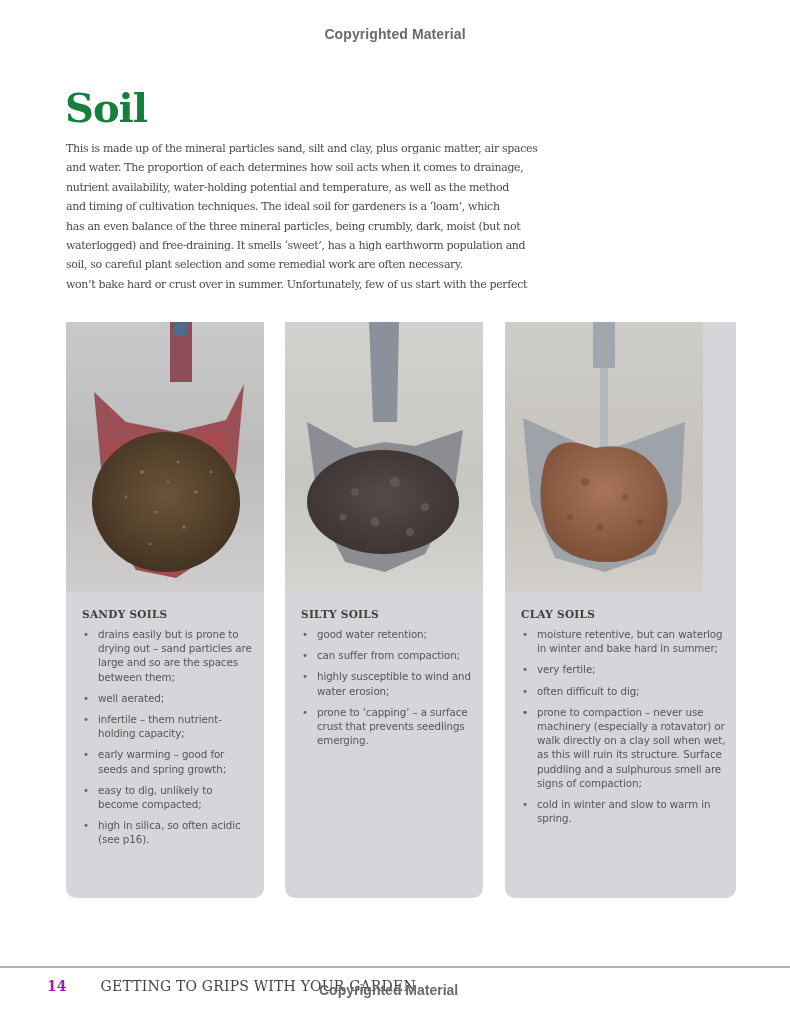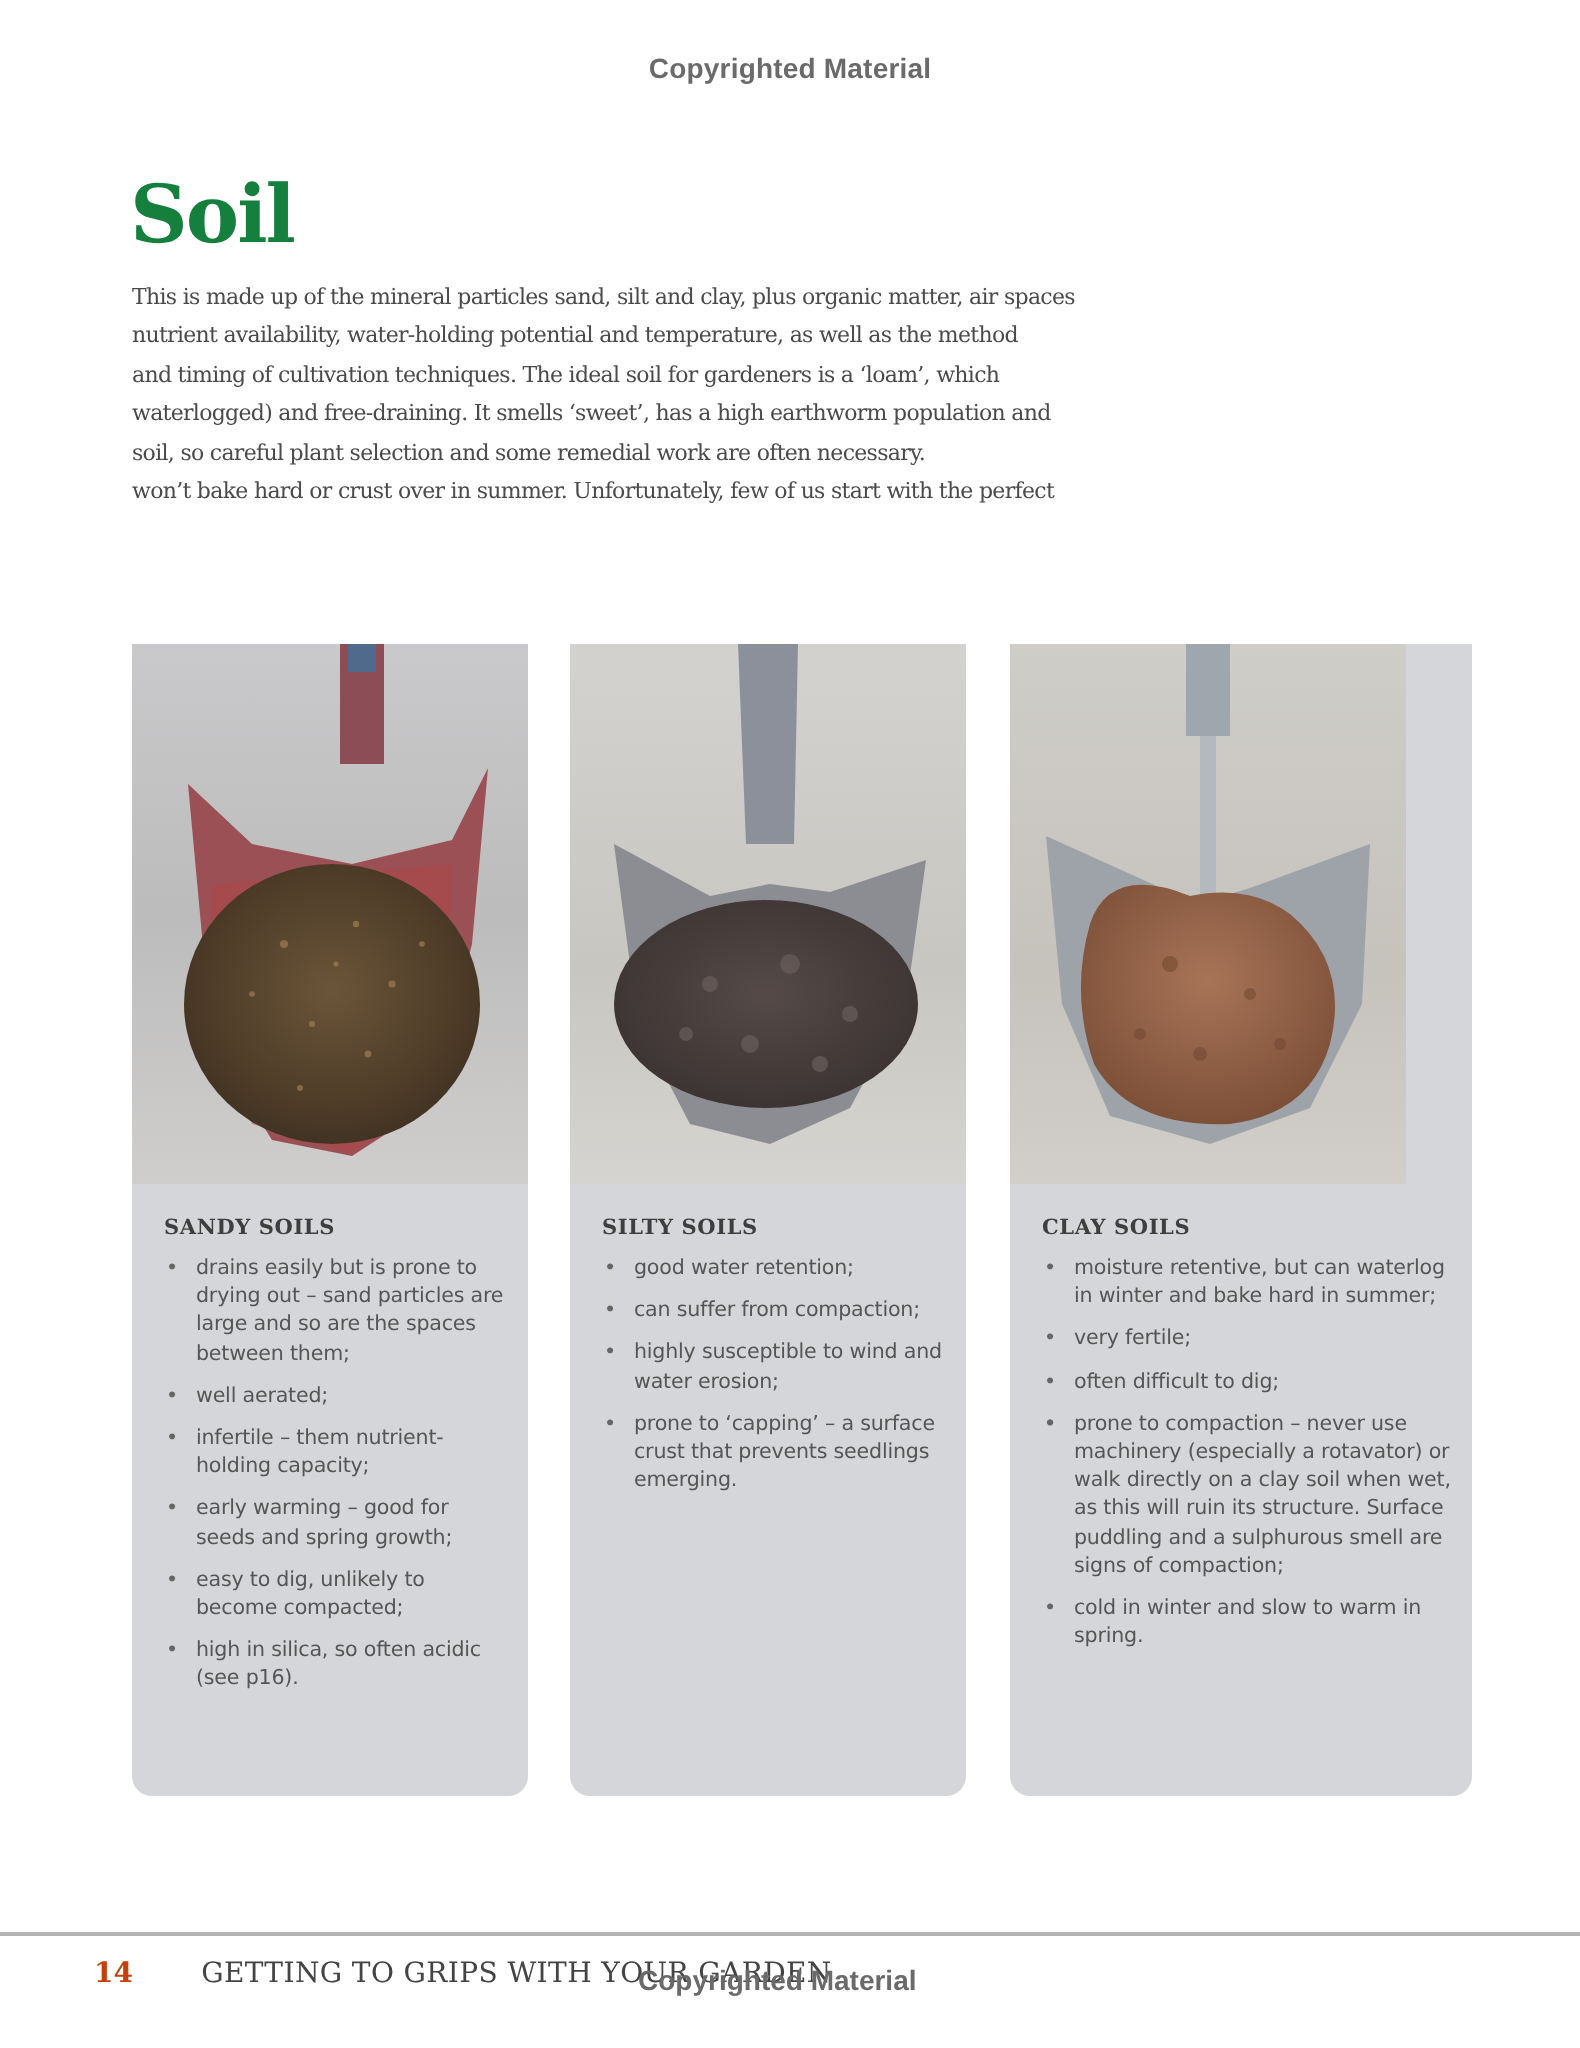--- a/index.html
+++ b/index.html
@@ -10,36 +10,38 @@
   .intro span { display:block; white-space:nowrap; }
   .card { position:absolute; top:322px; width:198px; height:576px; background:#d4d6d9; border-radius:0 0 10px 10px; overflow:hidden; }
   .card-photo { position:absolute; top:0; left:0; width:198px; height:270px; overflow:hidden; }
   .card-body { position:absolute; top:286px; left:16px; right:10px; }
   .card-heading { font-family:"DejaVu Serif", serif; font-weight:bold; font-size:10.5px; color:#3e3e3e; letter-spacing:0.3px; margin:0 0 7px 0; }
   .bullets { list-style:none; margin:0; padding:0; }
   .bullets li { position:relative; padding-left:16px; margin-bottom:7px; font-family:"DejaVu Sans", sans-serif; font-size:10.3px; line-height:14.2px; color:#555; letter-spacing:-0.1px; }
   .bullets li .bullet-dot { position:absolute; left:1px; top:0; color:#666; }
   .footer-rule { position:absolute; top:966px; left:0; width:790px; height:2px; background:#b3b3b3; }
   .footer { position:absolute; top:976px; left:47px; white-space:nowrap; }
-  .page-number { font-family:"DejaVu Serif", serif; font-weight:bold; font-size:14px; color:#c2410c; margin-right:8px; }
+  .page-number { font-family:"DejaVu Serif", serif; font-weight:bold; font-size:14px; color:#a21caf; margin-right:8px; }
   .running-head { font-family:"DejaVu Serif", serif; font-size:14px; color:#444; letter-spacing:0.2px;margin-left:21px; }
   .copyright-bottom { position:absolute; top:982px; left:319px; font-family:"Liberation Sans", sans-serif; font-size:14px; font-weight:bold; color:#6a6a6a; }
   svg { display:block; }
 </style>
 </head>
 <body>
 
 <div class="copyright-top">Copyrighted Material</div>
 
 <h1 class="title">Soil</h1>
 
 <p class="intro">
   <span>This is made up of the mineral particles sand, silt and clay, plus organic matter, air spaces</span>
+  <span>and water. The proportion of each determines how soil acts when it comes to drainage,</span>
   <span>nutrient availability, water-holding potential and temperature, as well as the method</span>
   <span>and timing of cultivation techniques. The ideal soil for gardeners is a ‘loam’, which</span>
+  <span>has an even balance of the three mineral particles, being crumbly, dark, moist (but not</span>
   <span>waterlogged) and free-draining. It smells ‘sweet’, has a high earthworm population and</span>
   <span>soil, so careful plant selection and some remedial work are often necessary.</span>
   <span>won’t bake hard or crust over in summer. Unfortunately, few of us start with the perfect</span>
 </p>
 
 <div class="card" style="left:66px;">
   <div class="card-photo">
     <svg width="198" height="270" viewBox="0 0 198 270">
       <defs>
         <linearGradient id="bg1" x1="0" y1="0" x2="0" y2="1">

